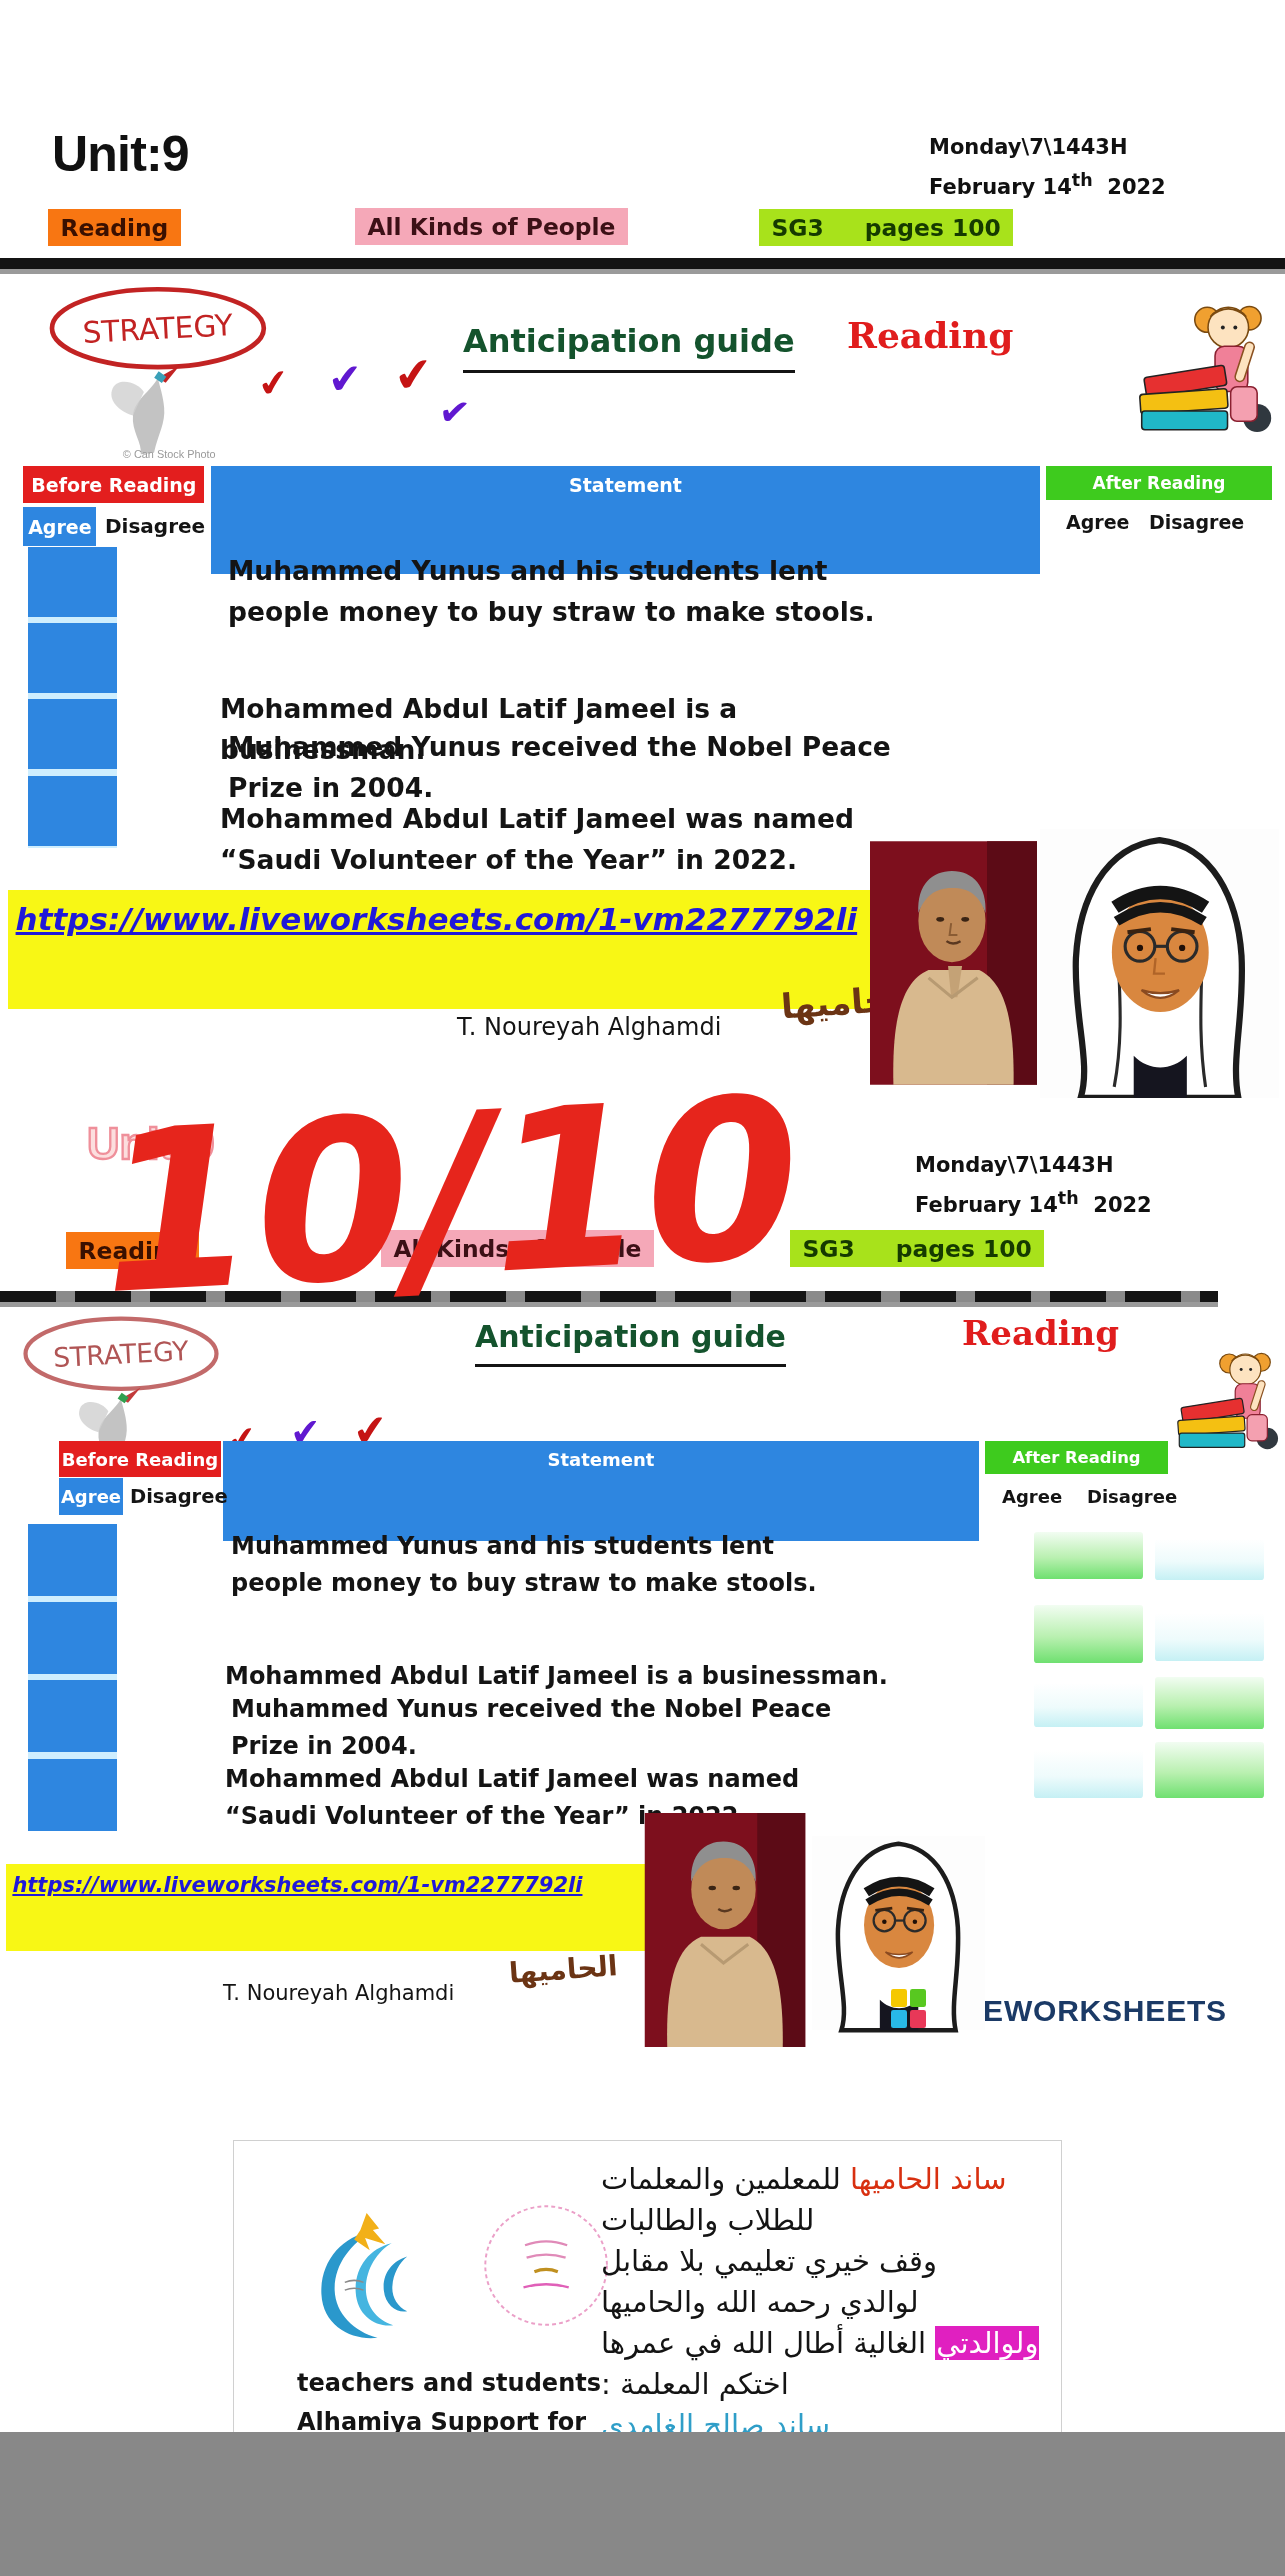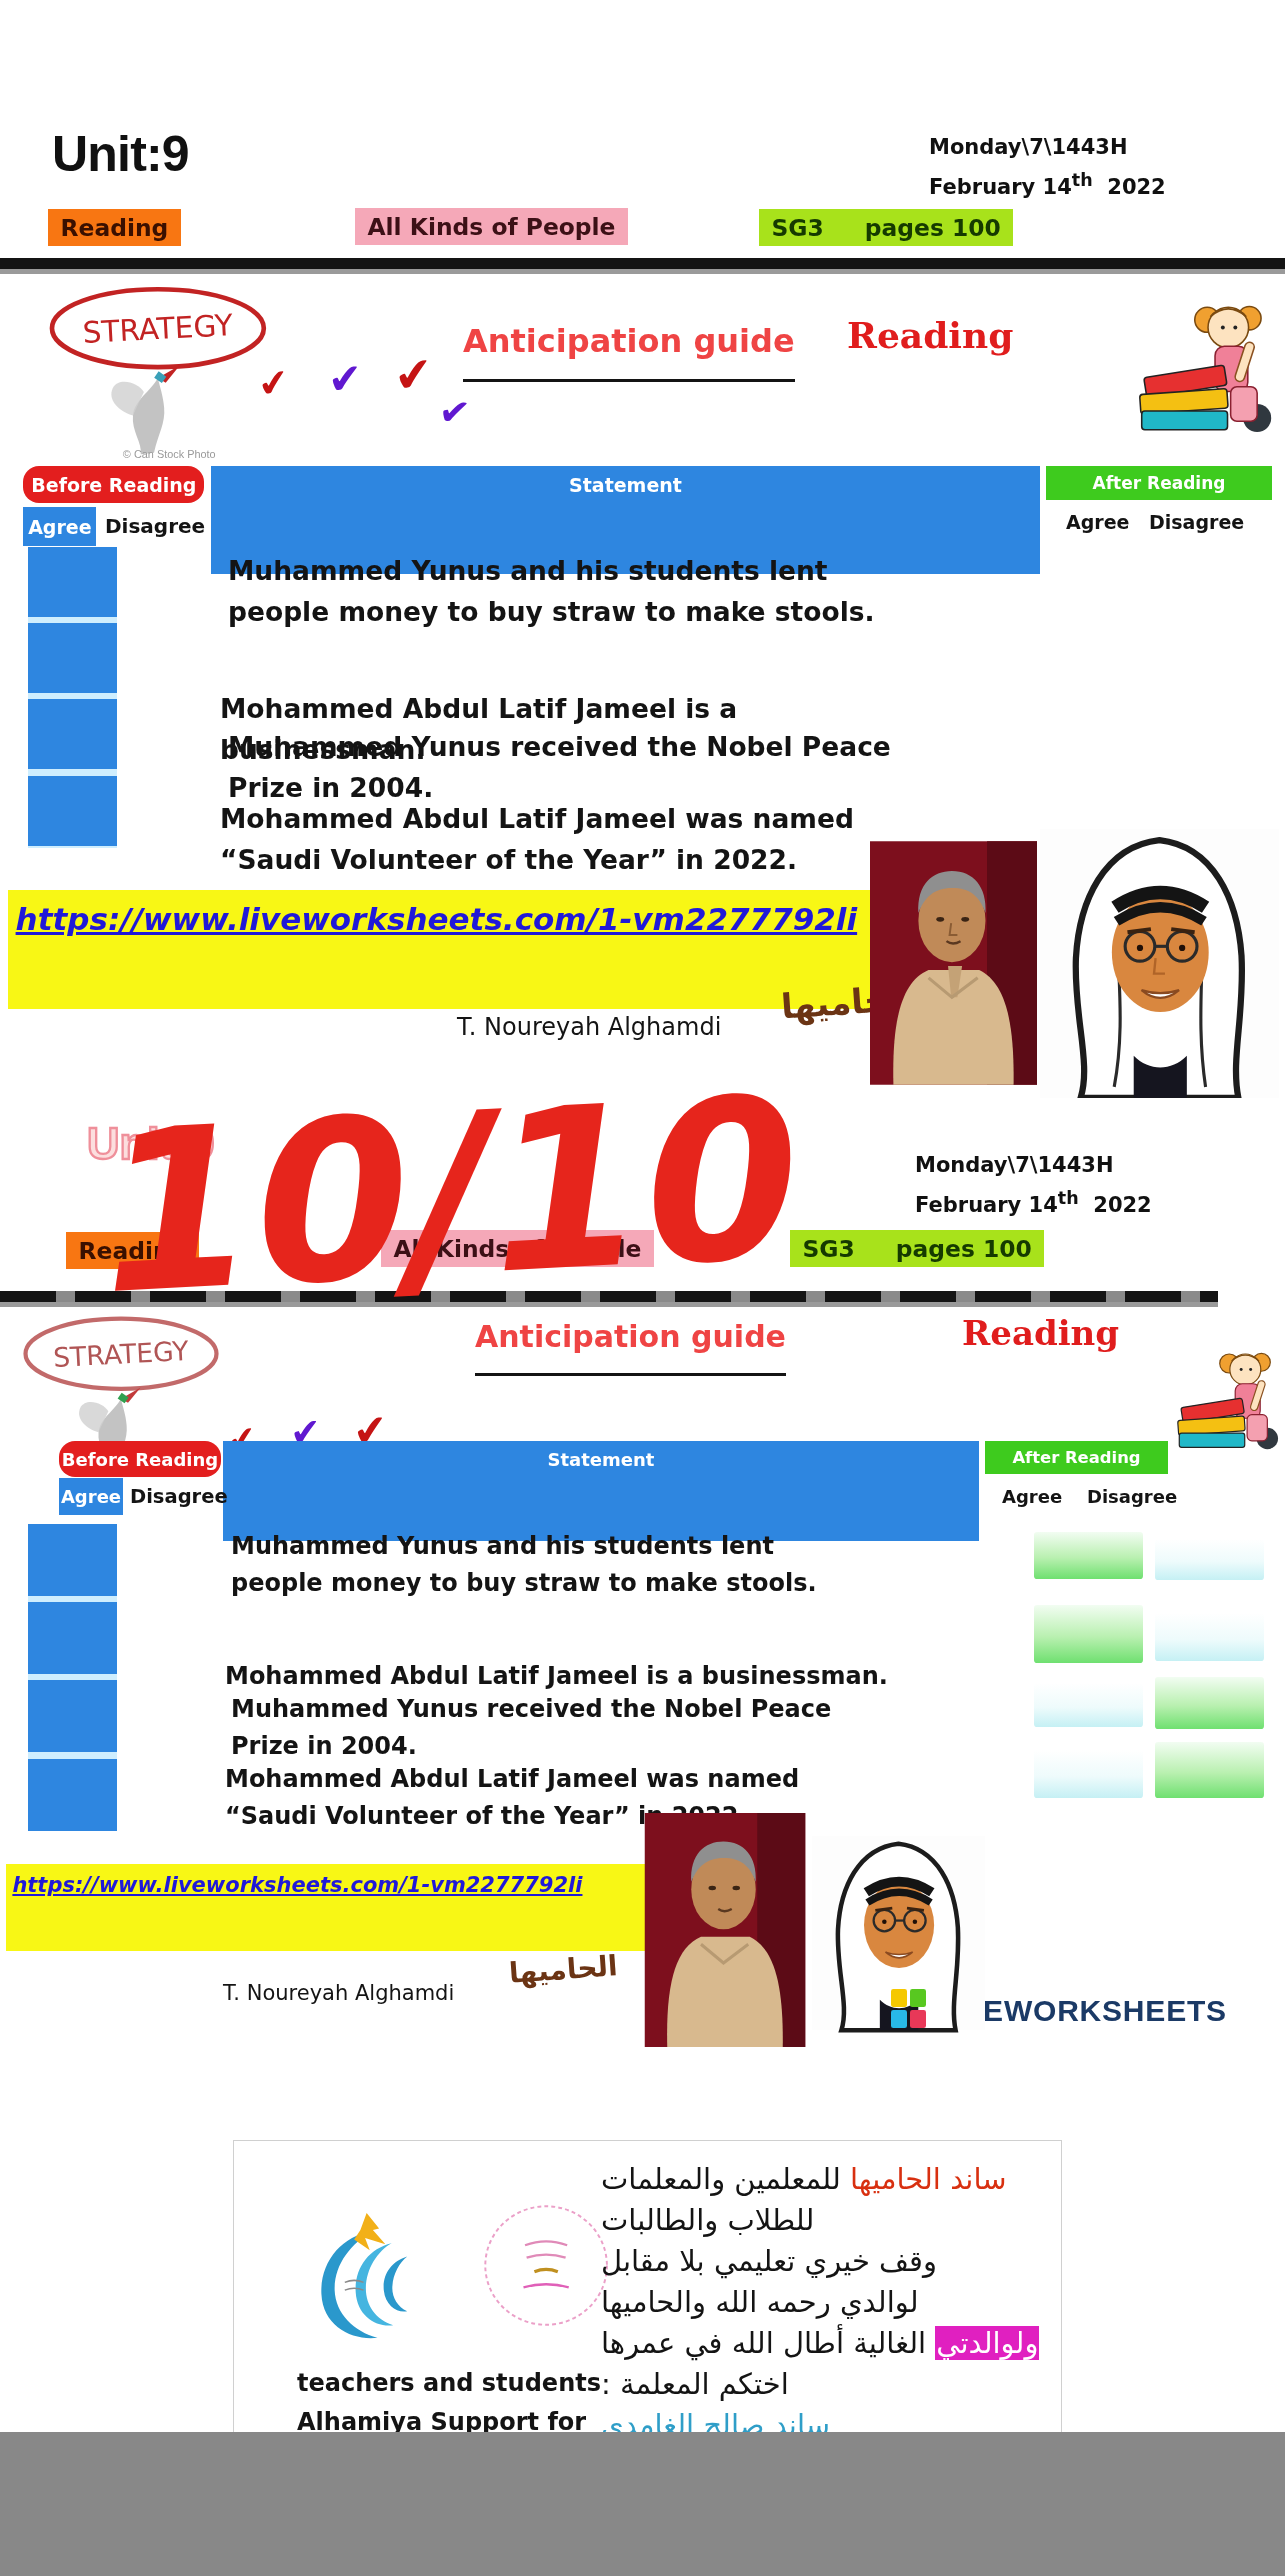--- a/index.html
+++ b/index.html
@@ -10,26 +10,26 @@
   .hl-orange{background:#f87612;color:#3a1000;}
   .hl-pink{background:#f5a8b8;color:#3c1016;}
   .hl-green{background:#a8e21b;color:#153a00;}
   .hl{padding:4.7px 12.5px;font-size:23.4px;display:inline-block;}
   .unit1{font-size:50px;font-weight:bold;letter-spacing:-0.8px;font-family:"Liberation Sans",sans-serif;}
   .unit2{font-size:45px;font-weight:bold;color:#fcdede;-webkit-text-stroke:2.3px #ef8f9a;
          text-shadow:0 0 0.8px #ef8f9a;}
   .dates{font-size:21px;font-weight:bold;line-height:33px;font-family:"DejaVu Sans",sans-serif;}
   .divider{left:0;width:1286px;height:11px;background:#141414;border-bottom:5.5px solid #9a9a9a;}
   .divider.dashed{background:repeating-linear-gradient(90deg,#141414 0 56px,#8a8a8a 56px 75px);}
-  .title{font-size:32px;border-bottom:3.1px solid #141414;padding-bottom:19px;color:#ef4444;}
+  .title{font-size:32px;border-bottom:3.1px solid #141414;padding-bottom:10px;color:#14532d;}
   .reading-red{font-family:"DejaVu Serif",serif;font-weight:bold;color:#e01d1d;font-size:36px;}
   .check{position:absolute;font-family:"DejaVu Sans",sans-serif;line-height:1;}
   .th{display:flex;align-items:center;justify-content:center;font-weight:bold;color:#fff;
       font-family:"DejaVu Sans",sans-serif;}
-  .red-h{background:#e31e1e;border-radius:16px;}
+  .red-h{background:#e31e1e;}
   .blue-bg{background:#2e86e0;}
   .green-h{background:#3ecb1e;}
   .sublab{font-size:20px;font-weight:bold;color:#141414;font-family:"DejaVu Sans",sans-serif;}
   .agreecell{display:flex;align-items:center;justify-content:center;color:#fff;font-weight:bold;
              font-size:19px;font-family:"DejaVu Sans",sans-serif;background:#2e86e0;}
   .colstrip{background:#cfeefe;}
   .bluebox{background:#2e86e0;}
   .stmt{font-size:26.5px;line-height:41px;color:#141414;}
   .stmt2{font-size:24px;line-height:37px;color:#141414;}
   .linkblock{background:#f8f715;}

